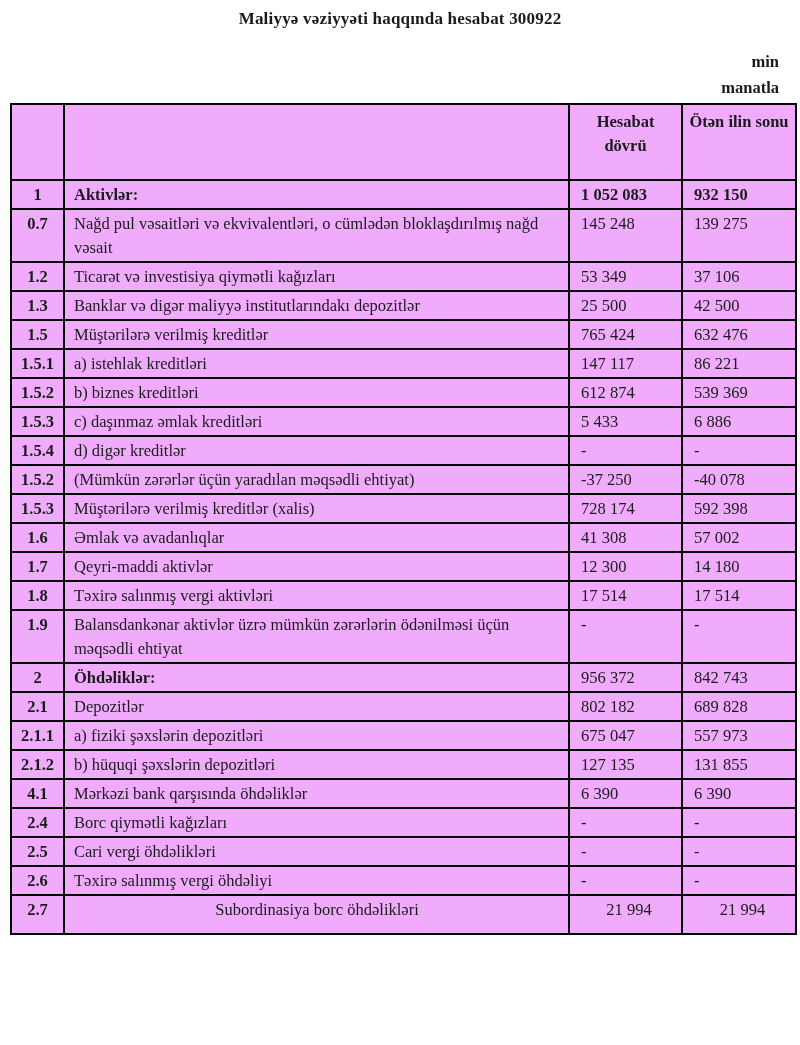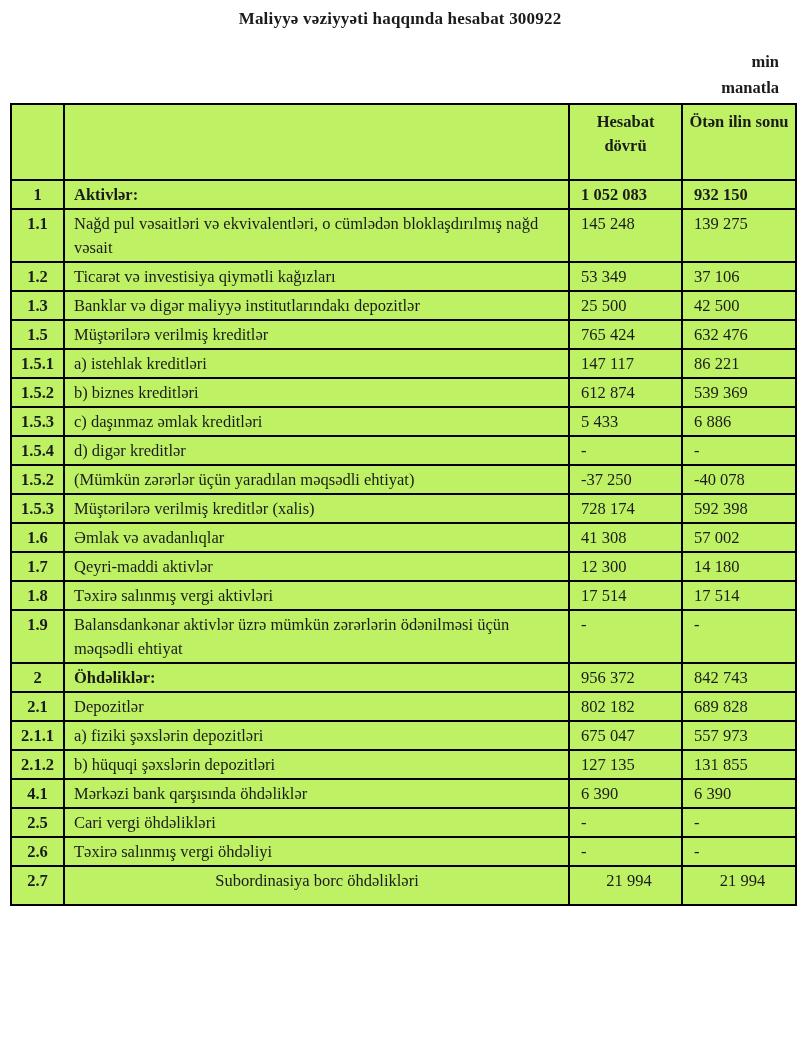--- a/index.html
+++ b/index.html
@@ -40,21 +40,21 @@
     font-size: 16.5px;
     line-height: 26px;
   }
   table.report-table {
     position: absolute;
     top: 103px;
     left: 10px;
     width: 785px;
     border-collapse: collapse;
     table-layout: fixed;
-    background: #bef264;
+    background: #f0abfc;
   }
   .report-table th,
   .report-table td {
     border: 2px solid #000000;
     vertical-align: top;
     font-size: 16.5px;
     line-height: 24px;
     padding: 2px 4px 1px 4px;
     overflow: hidden;
   }
@@ -122,21 +122,21 @@
       </tr>
     </thead>
     <tbody>
         <tr class="em-all">
           <td class="cell-no">1</td>
           <td class="cell-label">Aktivlər:</td>
           <td class="cell-val">1 052 083</td>
           <td class="cell-val">932 150</td>
         </tr>
         <tr>
-          <td class="cell-no">1.1</td>
+          <td class="cell-no">0.7</td>
           <td class="cell-label">Nağd pul vəsaitləri və  ekvivalentləri, o cümlədən bloklaşdırılmış nağd vəsait</td>
           <td class="cell-val">145 248</td>
           <td class="cell-val">139 275</td>
         </tr>
         <tr>
           <td class="cell-no">1.2</td>
           <td class="cell-label">Ticarət və investisiya qiymətli kağızları</td>
           <td class="cell-val">53 349</td>
           <td class="cell-val">37 106</td>
         </tr>
@@ -236,20 +236,26 @@
           <td class="cell-val">127 135</td>
           <td class="cell-val">131 855</td>
         </tr>
         <tr>
           <td class="cell-no">4.1</td>
           <td class="cell-label">Mərkəzi bank qarşısında öhdəliklər</td>
           <td class="cell-val">6 390</td>
           <td class="cell-val">6 390</td>
         </tr>
         <tr>
+          <td class="cell-no">2.4</td>
+          <td class="cell-label">Borc qiymətli kağızları</td>
+          <td class="cell-val">-</td>
+          <td class="cell-val">-</td>
+        </tr>
+        <tr>
           <td class="cell-no">2.5</td>
           <td class="cell-label">Cari vergi öhdəlikləri</td>
           <td class="cell-val">-</td>
           <td class="cell-val">-</td>
         </tr>
         <tr>
           <td class="cell-no">2.6</td>
           <td class="cell-label">Təxirə salınmış vergi öhdəliyi</td>
           <td class="cell-val">-</td>
           <td class="cell-val">-</td>

